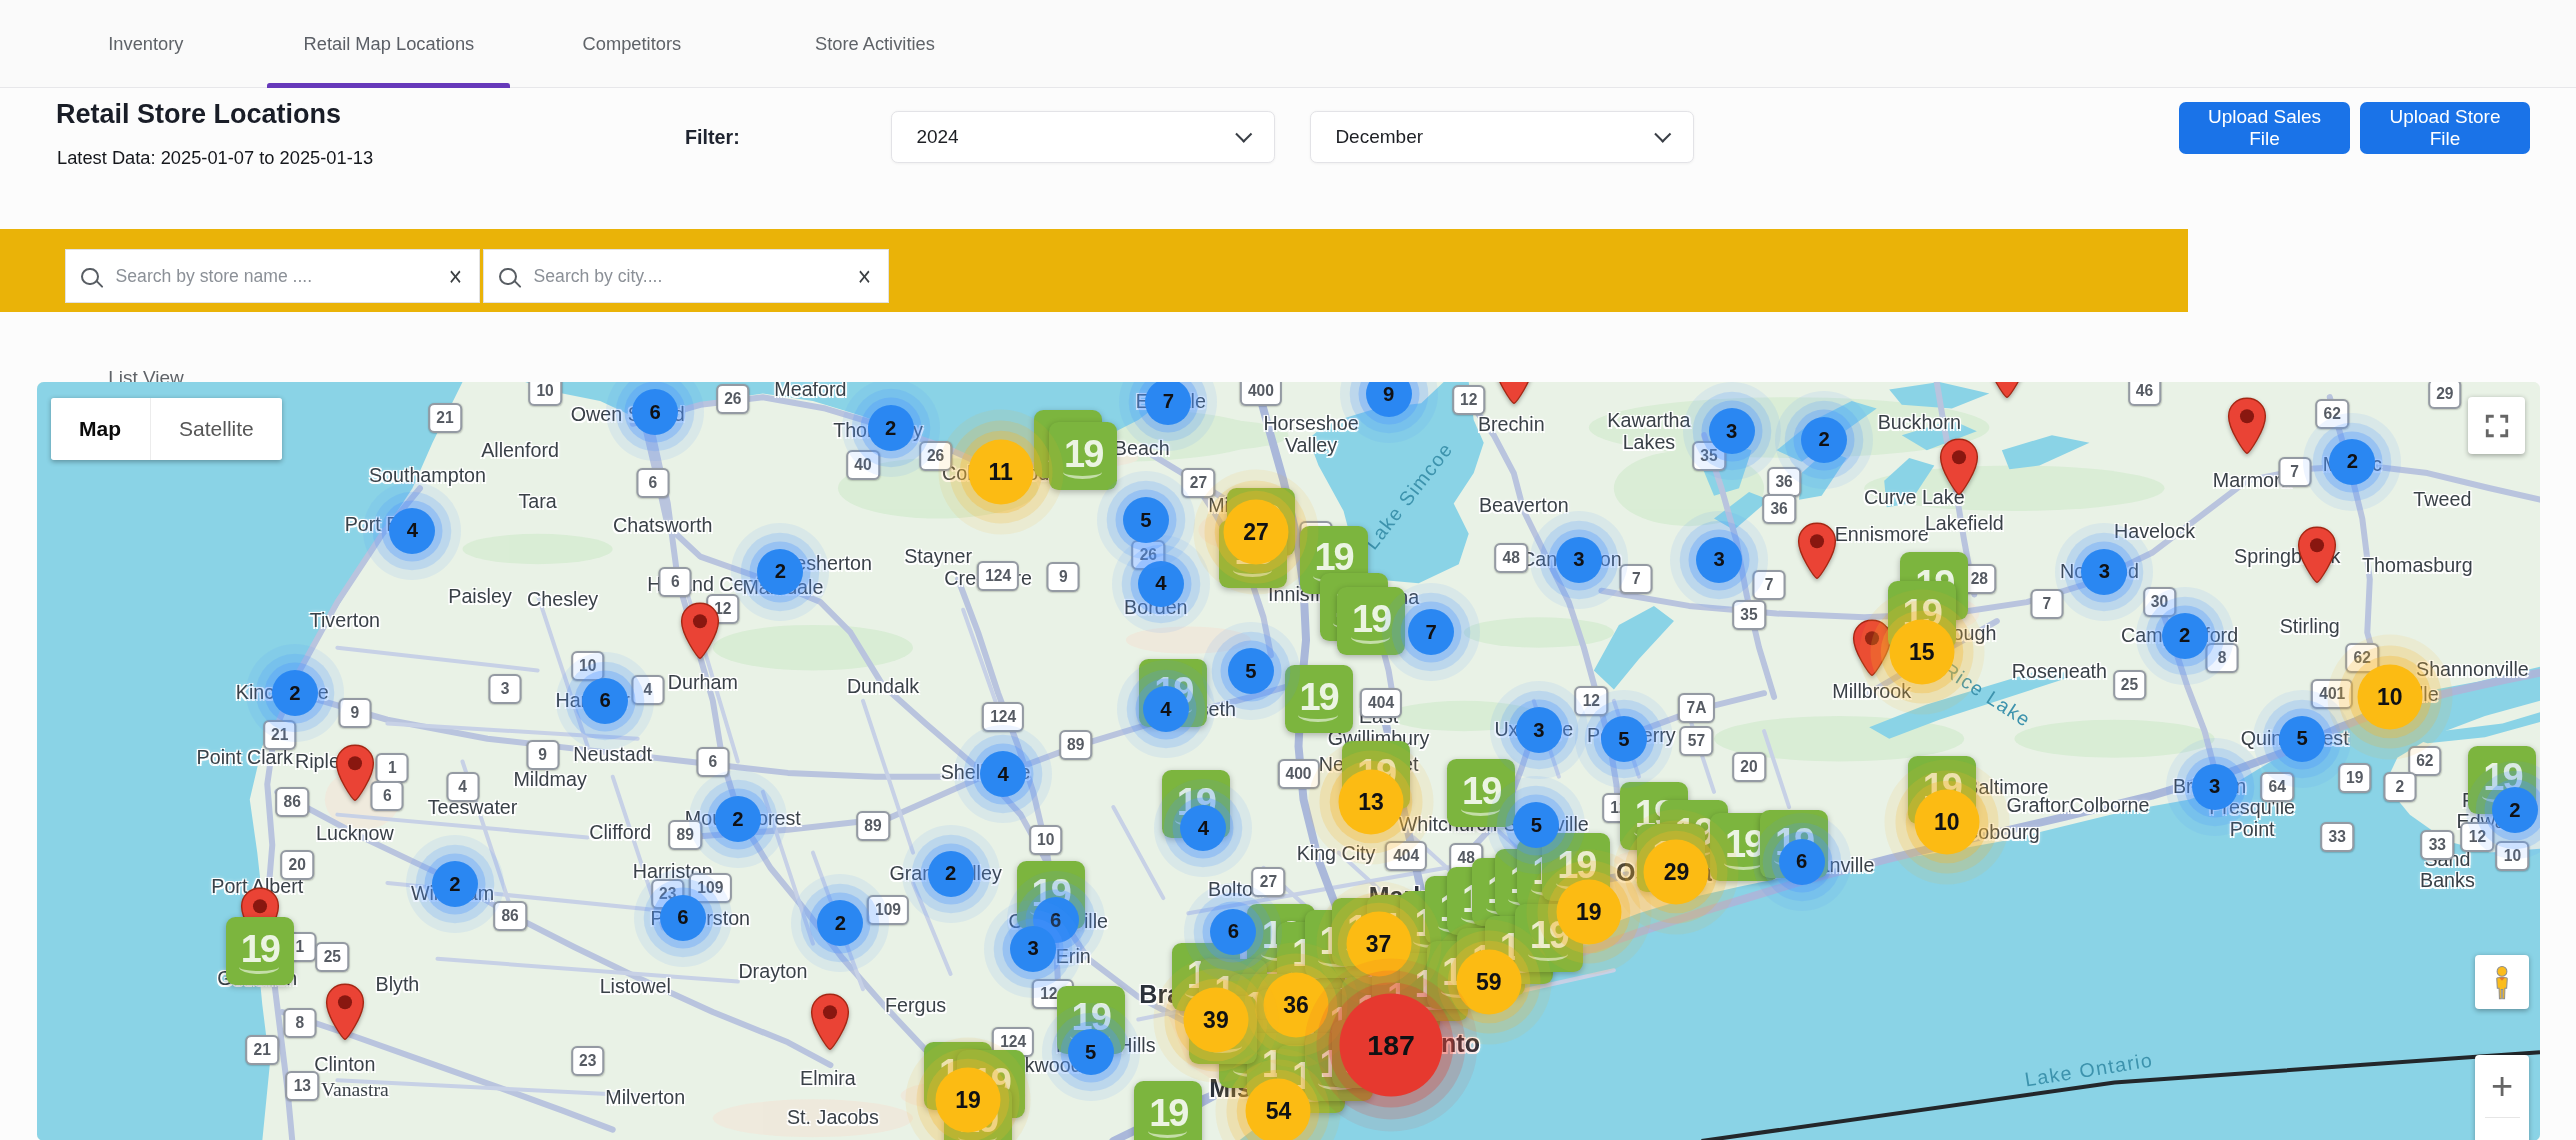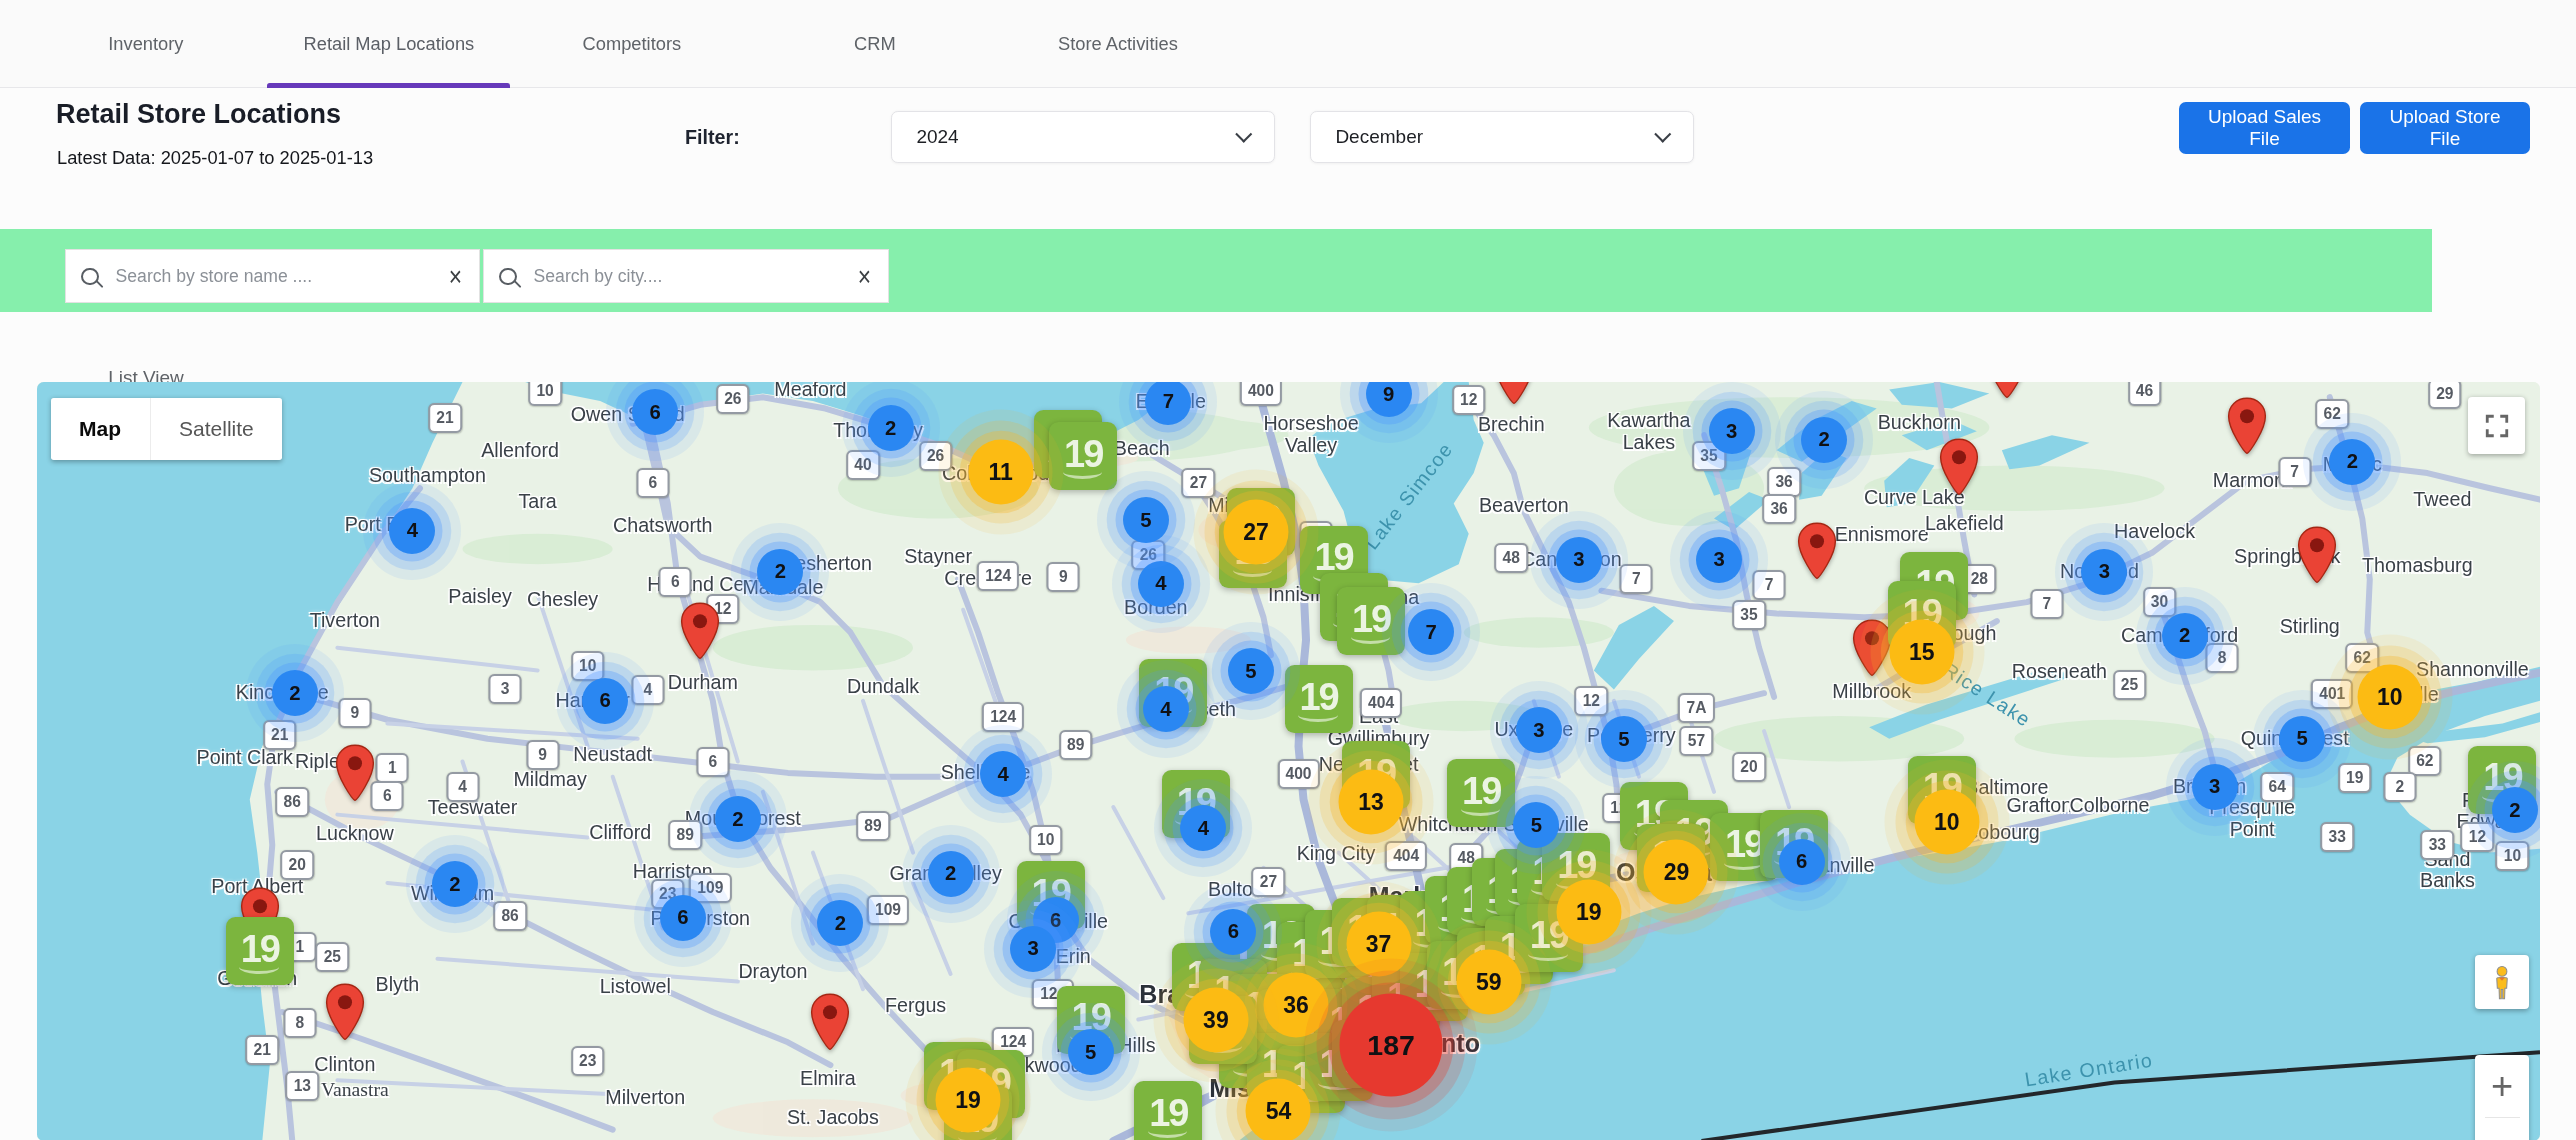--- a/index.html
+++ b/index.html
@@ -19,21 +19,21 @@
   .filter-label{position:absolute;left:685px;top:126px;font-size:19.7px;font-weight:700;color:#1f2430;}
   .dd{position:absolute;top:111px;height:52px;width:384px;background:#fff;border:1.4px solid #e3e3e7;border-radius:6.8px;
       display:flex;align-items:center;padding:0 24.4px;font-size:19px;color:#1d1f24;box-shadow:0 0.7px 2.7px rgba(0,0,0,.05);cursor:pointer;}
   .dd .chev{margin-left:auto;width:11.5px;height:11.5px;border-right:2px solid #3a3f46;border-bottom:2px solid #3a3f46;transform:rotate(45deg) translate(-2px,-2px);}
   #dd-year{left:891px;} #dd-month{left:1310px;}
   .btn{position:absolute;top:102px;height:52px;border-radius:6.8px;background:#1a73e8;color:#fff;font-size:19px;
       display:flex;align-items:center;justify-content:center;border:none;cursor:pointer;padding:0 20.3px;}
   #btn-sales{left:2179px;width:171px;} #btn-store{left:2360px;width:170px;}
 
   
-  .band{position:absolute;left:0;top:229px;width:2432px;height:83px;background:#86efac;}
+  .band{position:absolute;left:0;top:229px;width:2188px;height:83px;background:#eab308;}
   .search{position:absolute;top:20.3px;height:54px;background:#fff;border:0.7px solid #e2e2e2;display:flex;align-items:center;padding:0 15px;}
   #search-store{left:65px;width:415px;} #search-city{left:483px;width:406px;}
   .mag{width:17.6px;height:17.6px;border:2px solid #585d63;border-radius:50%;position:relative;flex:none;}
   .mag::after{content:'';position:absolute;width:8.8px;height:2.4px;background:#585d63;transform:rotate(45deg);right:-6.8px;bottom:-2.7px;border-radius:1.4px;}
   .search input{flex:1;border:none;outline:none;font-size:17.6px;color:#333;margin-left:15px;font-family:"Liberation Sans",sans-serif;background:transparent;}
   .search input::placeholder{color:#8b9097;}
   .clear-x{font-size:28.5px;color:#3c4043;font-weight:300;line-height:1;cursor:pointer;transform:scaleX(.8);}
 
   
   .vtabs{position:absolute;left:37px;top:334px;width:1017px;height:88px;border-bottom:1.4px solid #e2e2e4;display:flex;}
@@ -86,21 +86,20 @@
   .ctl-zoom .zbtn{width:54px;height:62px;display:flex;align-items:center;justify-content:center;font-size:38px;color:#666;cursor:pointer;}
   .ctl-zoom .zdiv{width:35px;height:1.4px;background:#e6e6e6;}
 </style>
 </head>
 <body>
 
 <div class="nav" id="nav-tabs">
     <div class="tab">Inventory</div>
     <div class="tab active">Retail Map Locations</div>
     <div class="tab">Competitors</div>
-    <div class="tab">CRM</div>
     <div class="tab">Store Activities</div>
   </div>
 
 <div class="page-title">Retail Store Locations</div>
 <div class="latest">Latest Data: 2025-01-07 to 2025-01-13</div>
 <div class="filter-label">Filter:</div>
 
 <div class="dd" id="dd-year">
   <span>2024</span>
   <span class="chev"></span>

